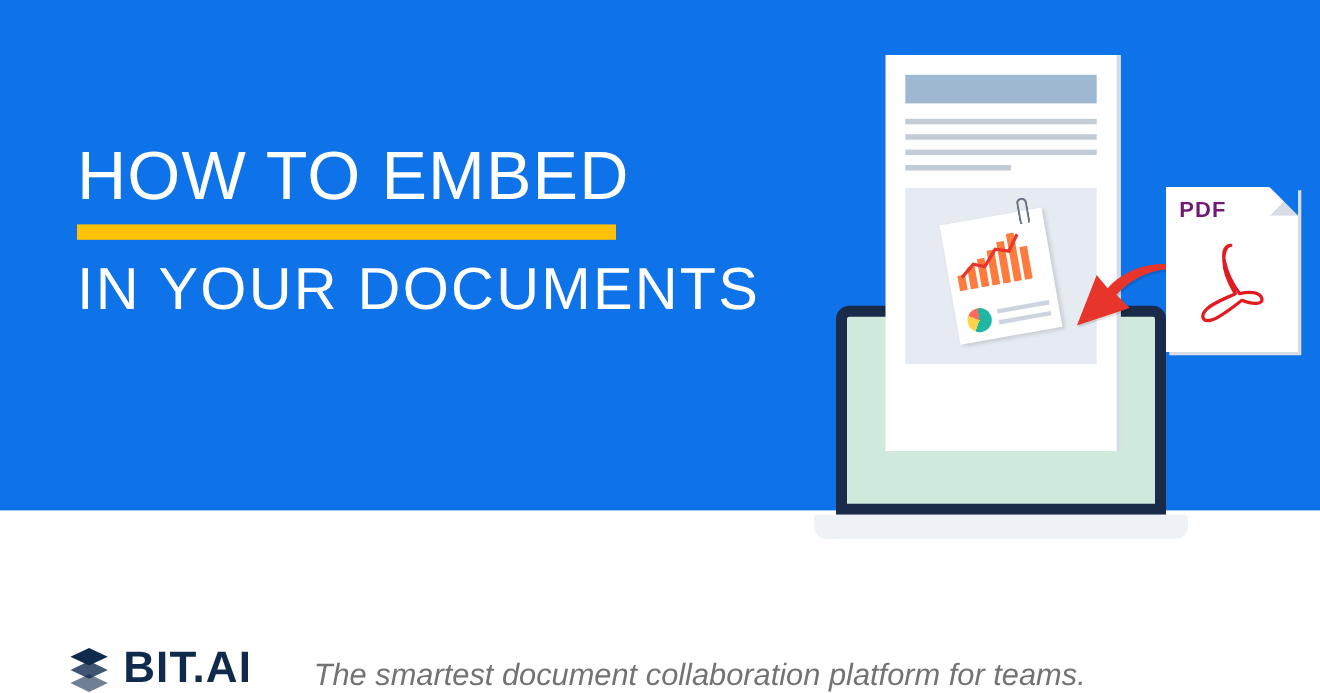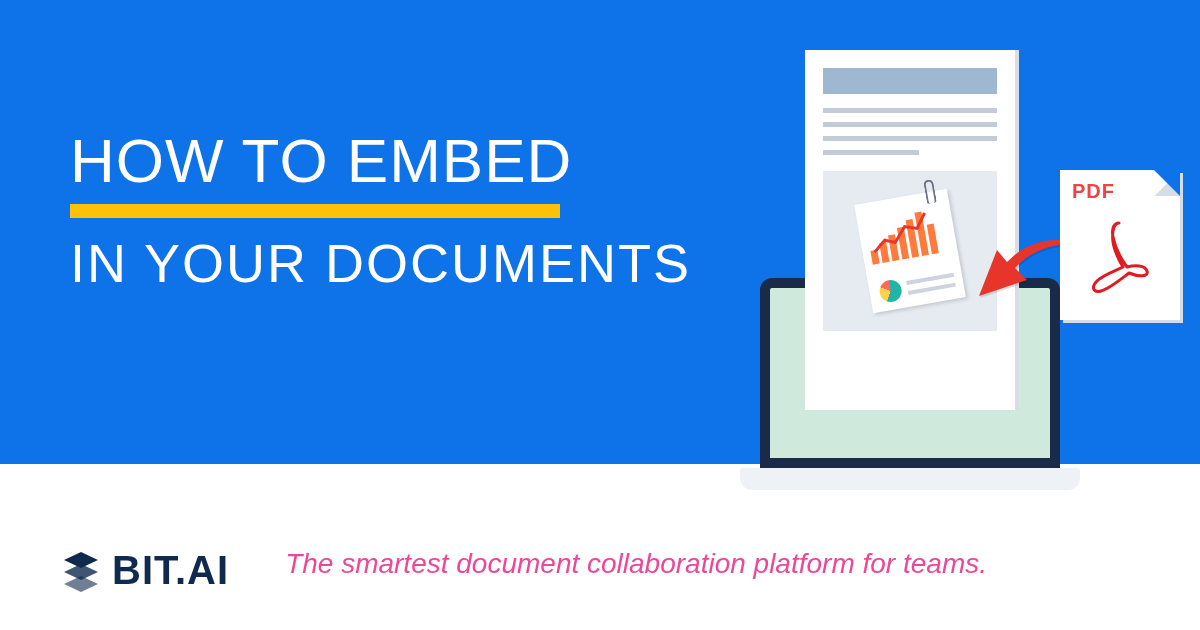--- a/index.html
+++ b/index.html
@@ -202,60 +202,60 @@
 }
 .pdf-fold::after{
   content:"";
   position:absolute; top:0; right:0;
   border-top: 26px solid #0e72e8;
   border-left: 26px solid transparent;
 }
 .pdf-label {
   position: absolute;
   top: 10px; left: 12px;
-  color: #ef4444;
+  color: #701a75;
   font-weight: 800;
   font-size: 20px;
   letter-spacing: 1px;
 }
 .pdf-glyph {
   position: absolute;
   left: 50%; top: 58%;
   transform: translate(-50%,-50%);
   width: 70px; height: 80px;
 }
 .pdf-glyph svg { width:100%; height:100%; }
 
 .footer {
   position: absolute;
   left: 0; bottom: 0;
   width: 1200px;
   height: 82px;
   background: #fff;
   display: flex;
-  align-items: flex-start;
+  align-items: flex-end;
   padding: 0 60px;
   gap: 56px;
 }
 .logo {
   display: flex;
   align-items: center;
   gap: 10px;
 }
 .logo-icon { width: 42px; height: 42px; }
 .logo-text {
   font-size: 40px;
   font-weight: 800;
   color: #102a4d;
   letter-spacing: 1px;
 }
 .tagline {
   font-size: 28px;
   font-style: italic;
-  color: #ec4899;
+  color: #737373;
   font-weight: 500;
 }
 </style>
 </head>
 <body>
 
 <div class="hero">
   <div class="headline">
     <div class="line1">How to Embed</div>
     <div class="underline"></div>

